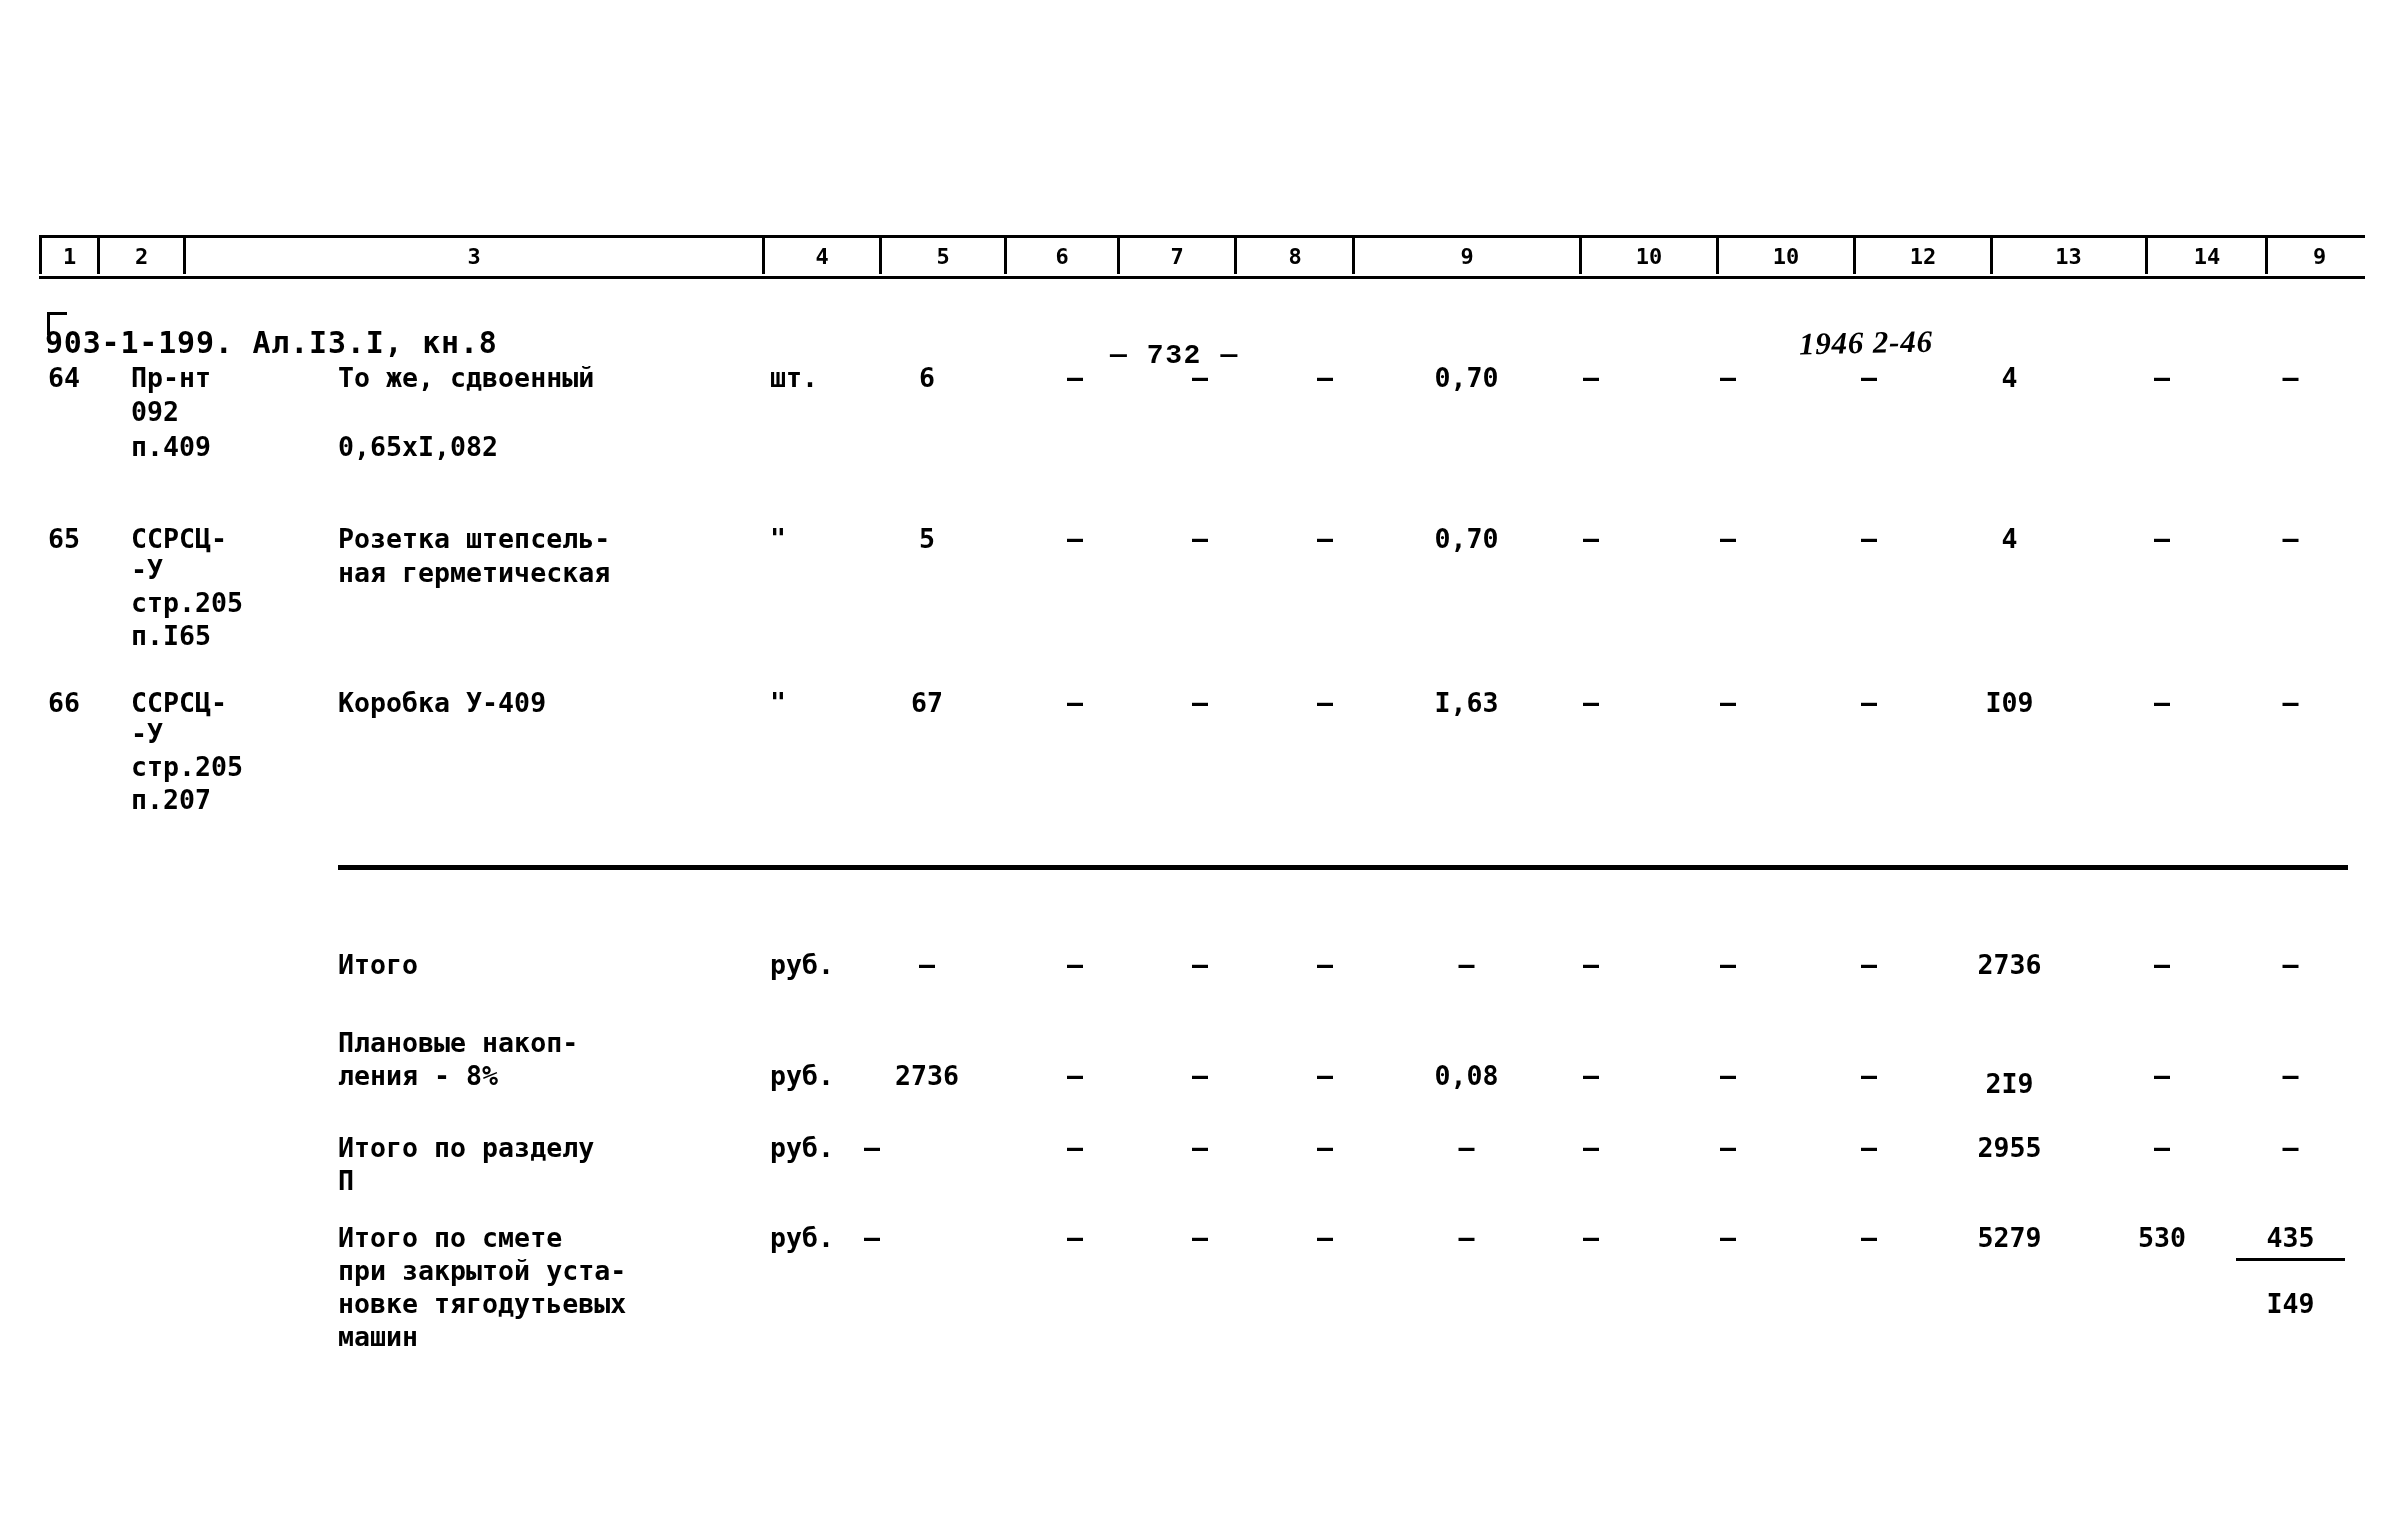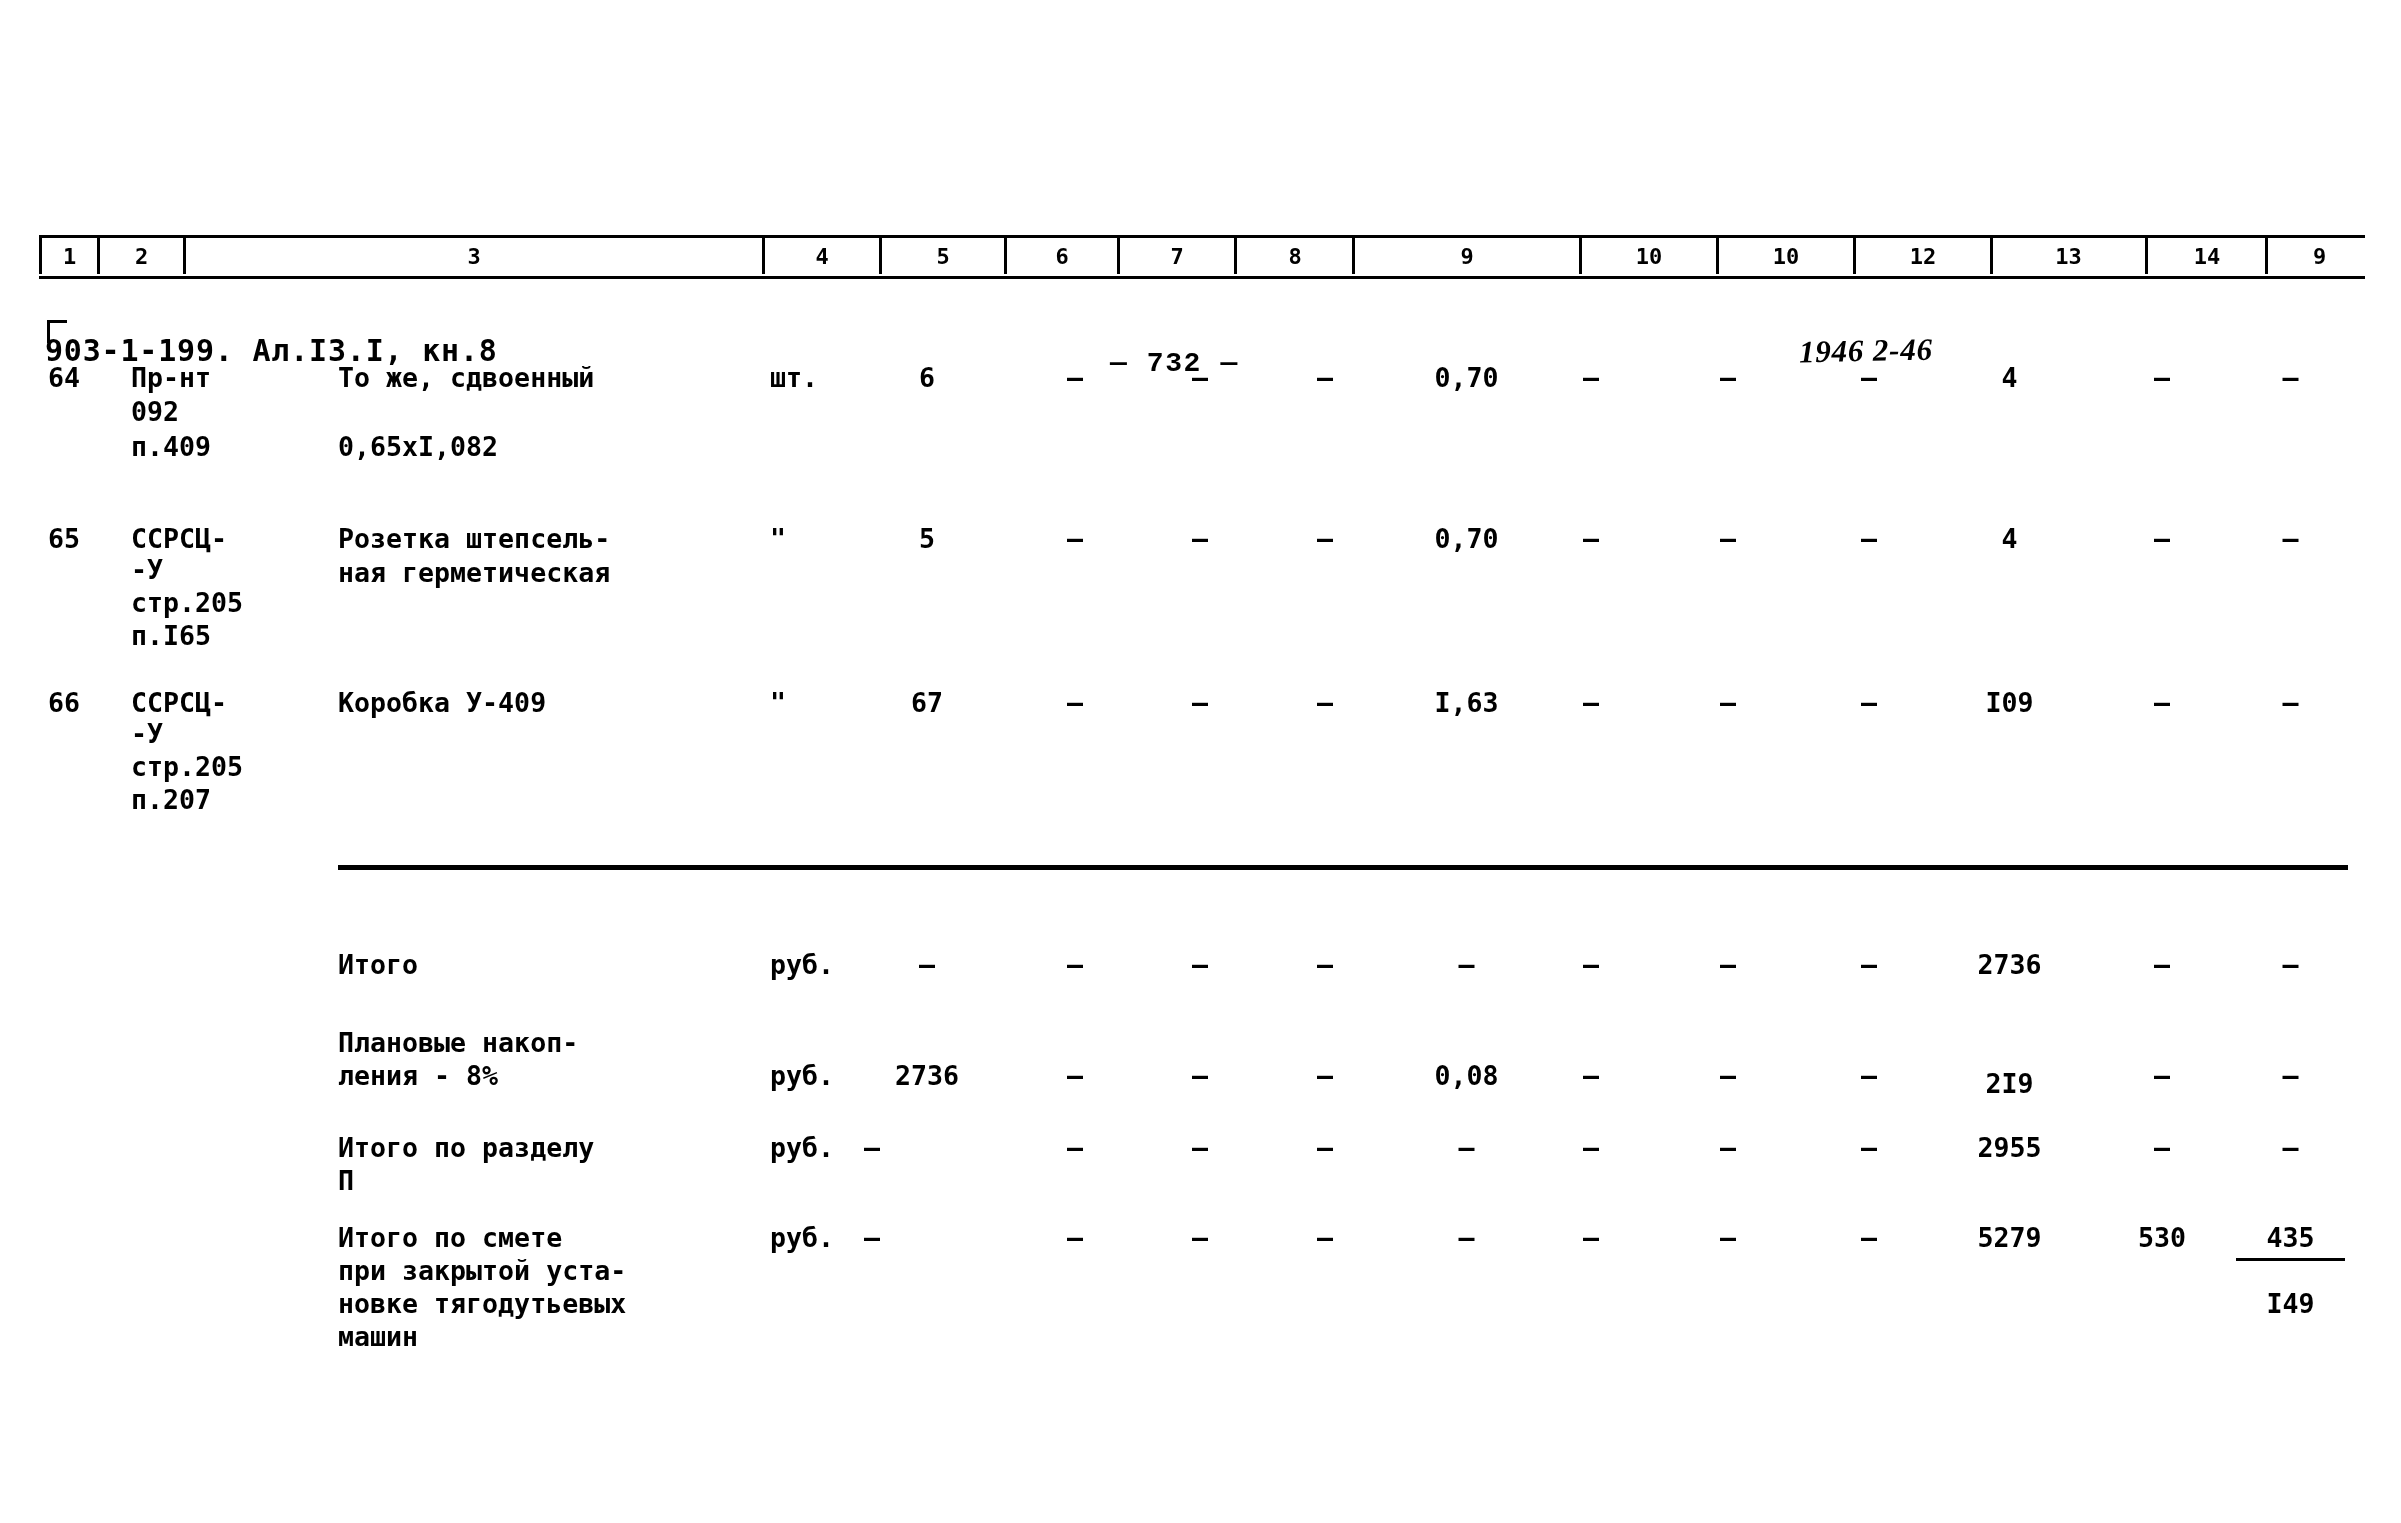--- a/index.html
+++ b/index.html
@@ -18,21 +18,21 @@
   .page {
     position: absolute;
     left: 0; top: 0;
     width: 2401px;
     height: 1523px;
   }
 
   
   .hdr {
     position: absolute;
-    top: 167px;
+    top: 159px;
     left: 0;
     width: 2401px;
     height: 55px;
   }
   .hdr-code {
     position: absolute;
     left: 45px;
     top: 166px;
     font-family: "DejaVu Sans Mono", monospace;
     font-size: 30px;

